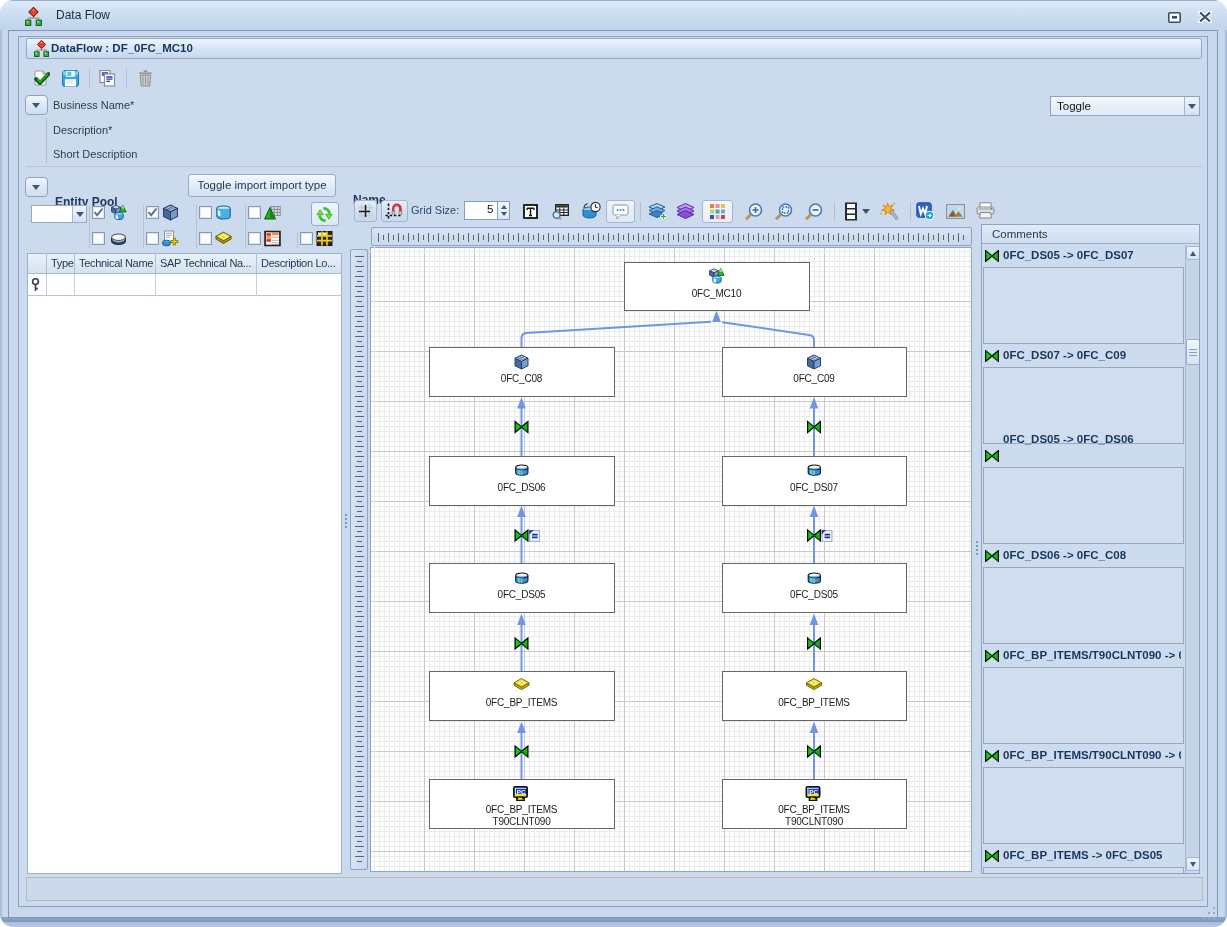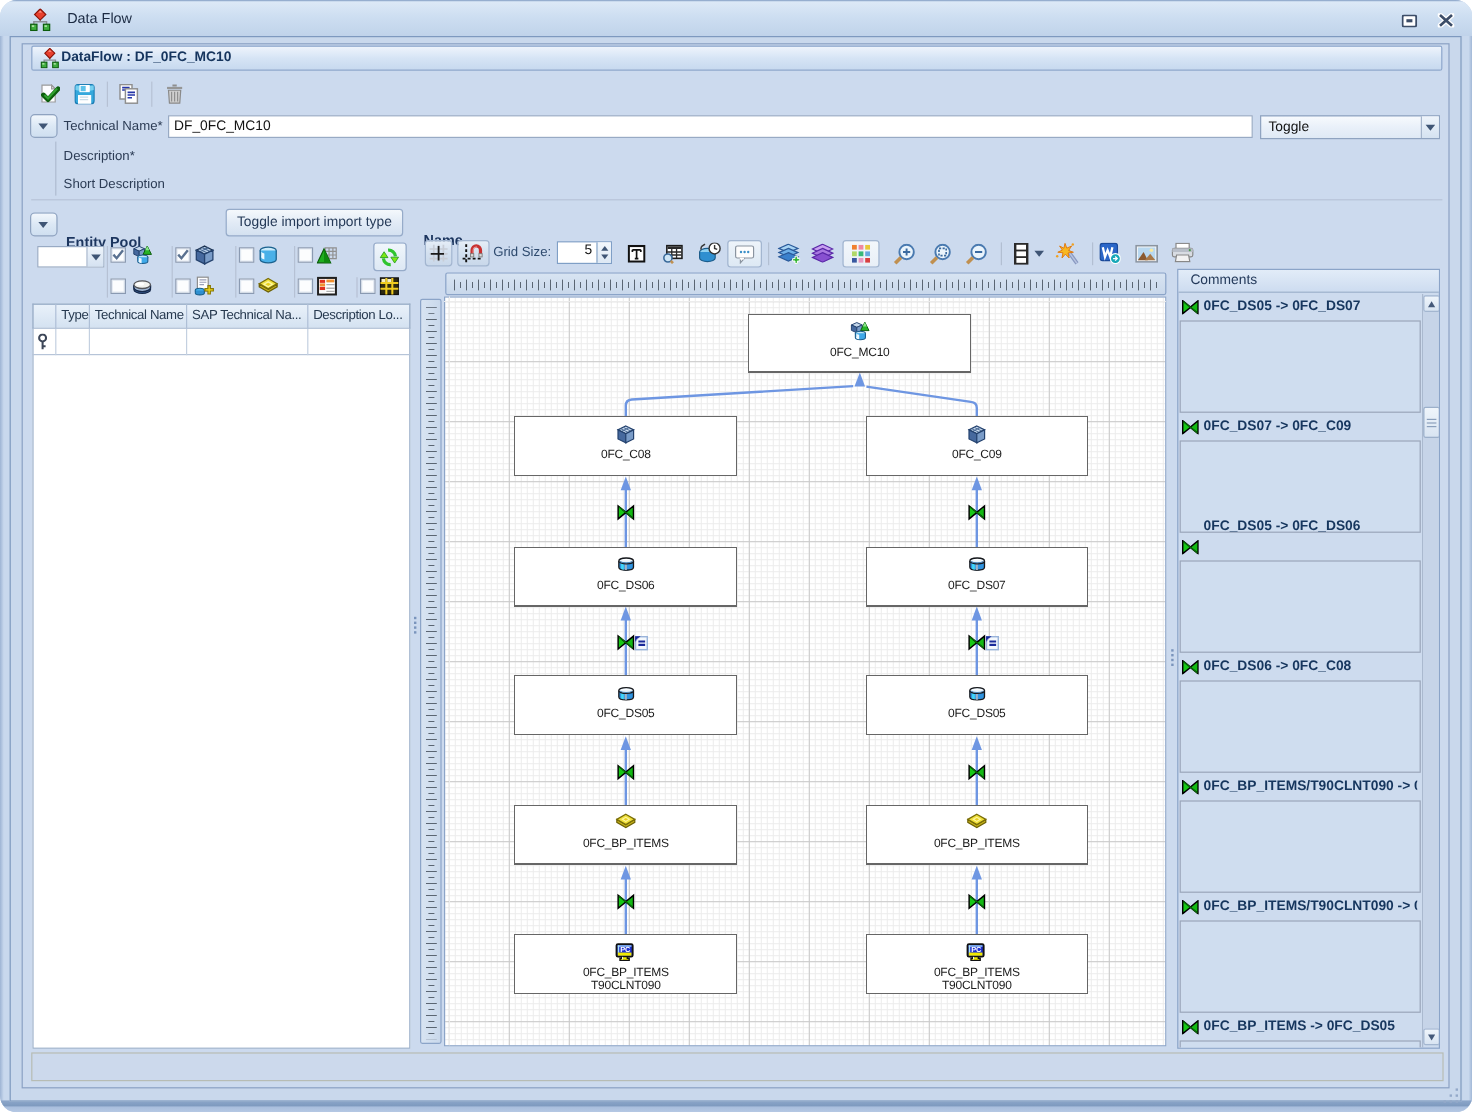--- a/index.html
+++ b/index.html
@@ -108,22 +108,21 @@
   <div class="abs sep-v" style="left:126px;top:68px;height:21px"></div>
   <svg class="abs" style="left:138px;top:70px" width="15" height="17" viewBox="0 0 15 17">
     <path d="M5.7 1.2 L9.3 1.2" stroke="#8e8e8e" stroke-width="1.6" fill="none"></path>
     <rect x="1.2" y="2.4" width="12.6" height="1.8" fill="#969696"></rect>
     <path d="M2.4 5.2 L12.6 5.2 L11.8 16 L3.2 16 Z" fill="#cfcfcf" stroke="#8a8a8a"></path>
     <path d="M5 6.5 L5 14.5 M7.5 6.5 L7.5 14.5 M10 6.5 L10 14.5" stroke="#8f8f8f" stroke-width="1"></path>
   </svg>
 
   <div class="abs ddbtn" style="left:25px;top:95px;width:23px;height:20px"></div>
   <div class="abs ddarrow" style="left:32px;top:103px"></div>
-  <div class="abs lbl" style="left:53px;top:99px">Technical Name*</div>
-  <div class="abs ipt" style="left:140px;top:96px;width:904px;height:19px">DF_0FC_MC10</div>
+  <div class="abs lbl" style="left:53px;top:99px">Business Name*</div>
   <div class="abs" style="left:1050px;top:96px;width:150px;height:20px;border:1px solid #8fa3c0;background:linear-gradient(#f7fafd,#e9f0f9 50%,#dfe9f5)">
     <div class="abs" style="left:6px;top:3px;font-size:11.5px;color:#131313">Toggle</div>
     <div class="abs" style="right:0;top:0;width:15px;height:18px;border-left:1px solid #a5b5cc;background:linear-gradient(#eef4fb,#d5e2f1)"></div>
     <div class="abs ddarrow" style="right:3px;top:7px"></div>
   </div>
   <div class="abs" style="left:46px;top:118px;width:1px;height:45px;background:#aebbd0"></div>
   <div class="abs lbl" style="left:53px;top:124px">Description*</div>
   <div class="abs lbl" style="left:53px;top:148px">Short Description</div>
   <div class="abs" style="left:26px;top:166px;width:1176px;height:1px;background:#b7c3d7"></div>
 

